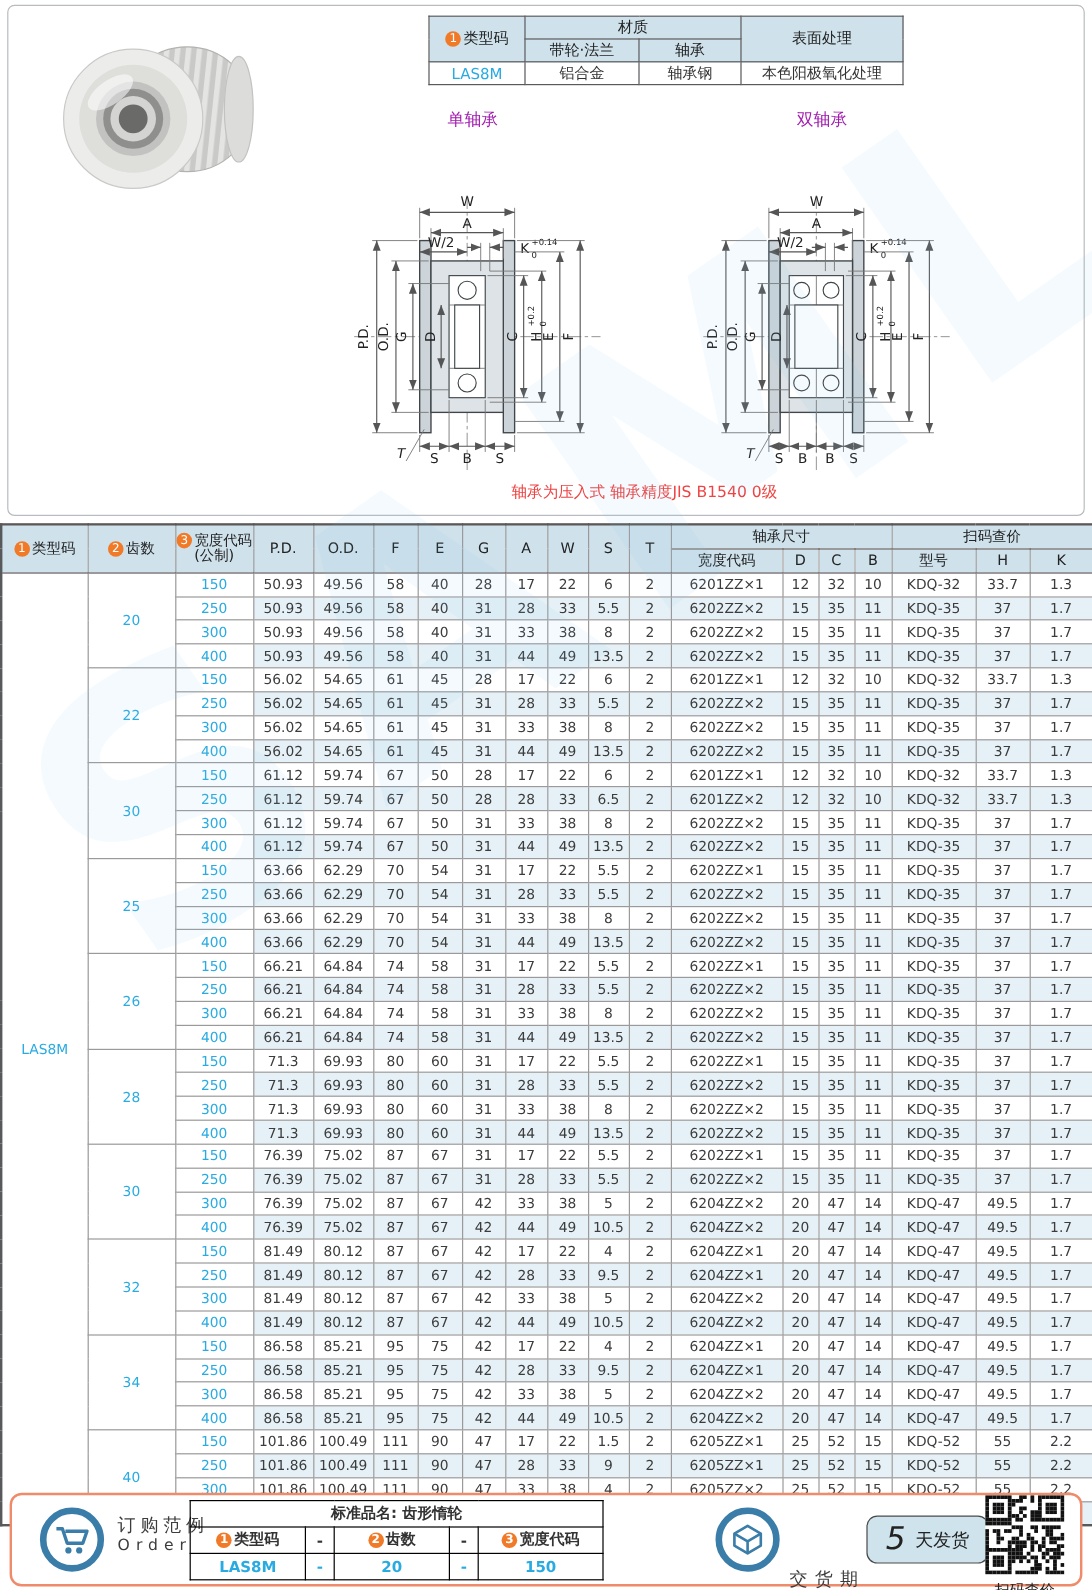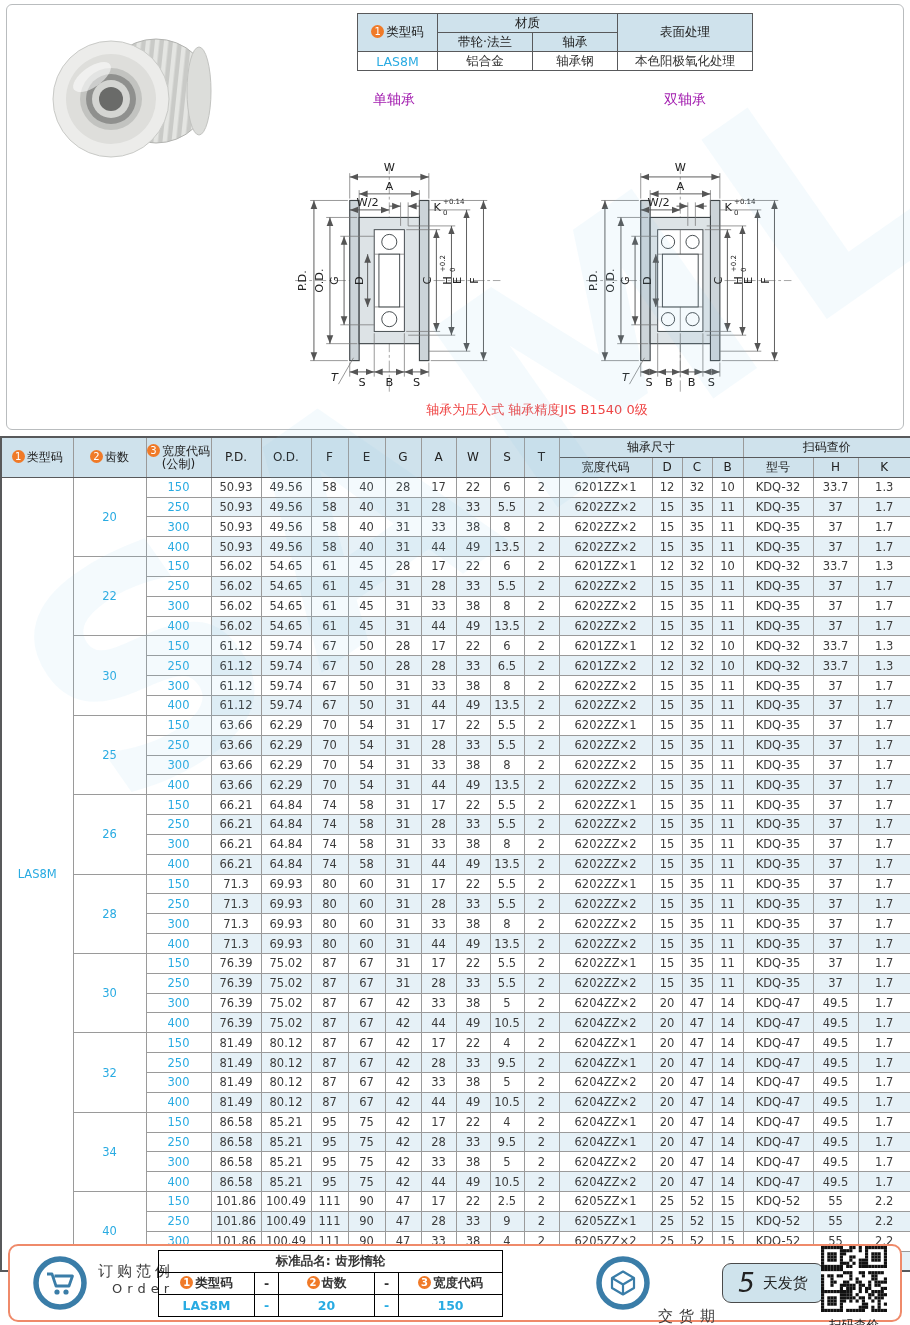--- a/index.html
+++ b/index.html
@@ -38,21 +38,21 @@
   .spec-table tr.gsep td{border-top:1.5px solid #5a5a5a;}
   .spec-table td.stripe-bg{background:#e6f1f7;}
   .spec-table td.blue{color:#29abe2;}
   .wsmall{font-size:11px;line-height:1.1;}
   
   .footer{position:absolute;left:8px;top:1244px;width:890px;height:74px;
           border:2px solid #ef8a6a;border-radius:10px;background:#fff;}
   .icon-circ{position:absolute;}
   .order-text{position:absolute;left:88px;top:16px;color:#3c3c3c;}
   .order-text .cn{font-size:15px;letter-spacing:4px;}
-  .order-text .en{font-size:13px;letter-spacing:5px;text-align:right;}
+  .order-text .en{font-size:13px;letter-spacing:5px;}
   .order-table{position:absolute;left:148px;top:4px;table-layout:fixed;font-size:12.5px;}
   .order-table th,.order-table td{border:1px solid #000000;text-align:center;height:21px;font-weight:bold;padding:0 2px;}
   .dlv-text{position:absolute;left:648px;top:16px;color:#3c3c3c;}
   .dlv-text .cn{font-size:15px;letter-spacing:6px;margin-top:45px;}
   .dlv-text .en{font-size:13px;letter-spacing:1px;}
   .day-box{position:absolute;left:712px;top:17px;width:100px;height:38px;background:#cfe3ec;
            border:1.5px solid #4a4a4a;border-radius:9px;display:flex;align-items:center;justify-content:center;gap:8px;}
   .day-box .num{font-size:26px;font-style:italic;color:#222;}
   .day-box .unit{font-size:15px;color:#222;}
   .qr-wrap{position:absolute;left:818px;top:1246px;width:72px;text-align:center;}
@@ -1049,21 +1049,21 @@
       <tr class="gsep">
         <td rowspan="4" class="blue">40</td>
         <td class="blue">150</td>
         <td>101.86</td>
         <td>100.49</td>
         <td>111</td>
         <td>90</td>
         <td>47</td>
         <td>17</td>
         <td>22</td>
-        <td>2.5</td>
+        <td>1.5</td>
         <td>2</td>
         <td>6205ZZ×1</td>
         <td>25</td>
         <td>52</td>
         <td>15</td>
         <td>KDQ-52</td>
         <td>55</td>
         <td>2.2</td>
       </tr>
       <tr>

